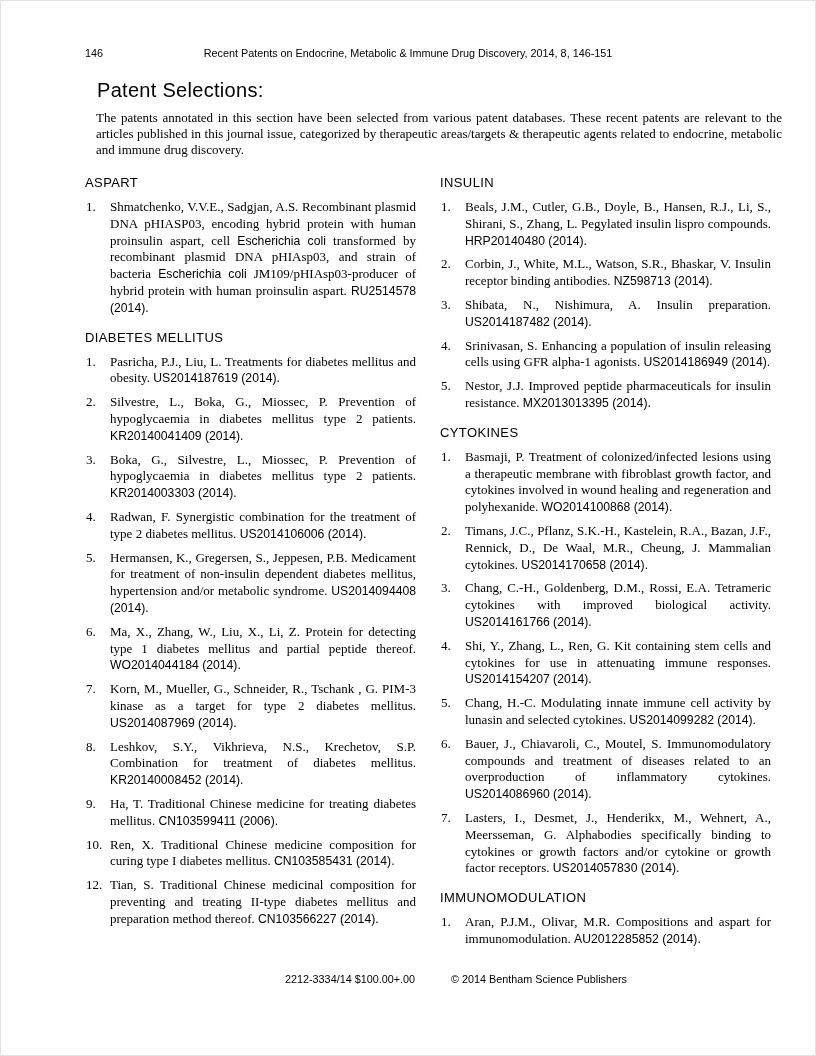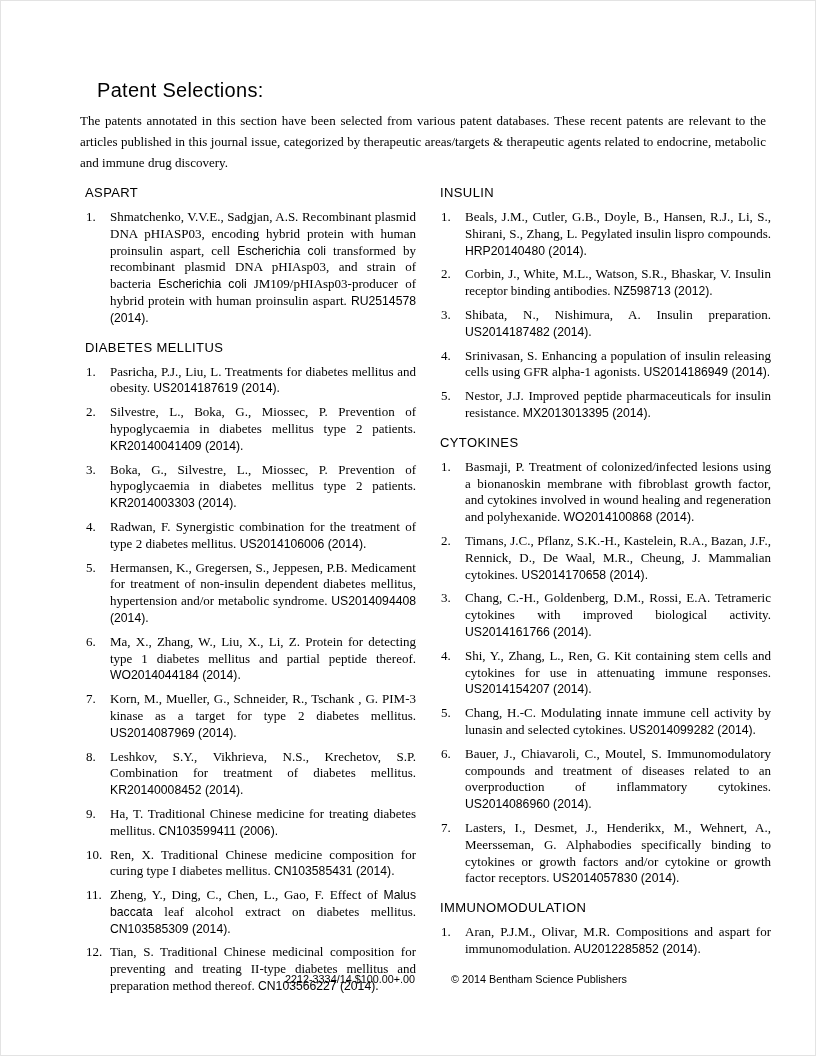--- a/index.html
+++ b/index.html
@@ -24,38 +24,38 @@
   .journal  { display: block; text-align: center; }
   .doc-title {
     position: absolute;
     top: 67px; left: 85px; margin: 12px;
     font-family: "Liberation Sans", sans-serif;
     font-size: 20px; font-weight: 400;
     letter-spacing: 0.3px;
   }
   .intro {
     position: absolute;
-    top: 110px; left: 80px; width: 686px; margin: 0;
-    font-size: 13px; line-height: 21px;
+    top: 110px; left: 96px; width: 686px; margin: 0;
+    font-size: 13px; line-height: 16px;
     text-align: justify;
   }
   .columns {
     position: absolute;
     top: 167px; left: 85px; width: 686px;
     display: flex; gap: 24px;
     align-items: flex-start;
   }
   .col { width: 331px; }
   .section-heading {
     font-family: "Liberation Sans", sans-serif;
     font-size: 13px; font-weight: 400;
     letter-spacing: 0.4px;
     margin: 13px 0 9px 0;
   }
-  .col > .section-heading:first-child { margin-top: 18px; }
+  .col > .section-heading:first-child { margin-top: 8px; }
   .ref {
     position: relative;
     padding-left: 25px;
     margin-bottom: 7px;
     font-size: 13px;
     line-height: 16.8px;
     text-align: justify;
   }
   .ref-num { position: absolute; left: 1px; top: 0; }
   .seg-sans {
@@ -69,20 +69,24 @@
     font-family: "Liberation Sans", sans-serif;
     font-size: 10.8px;
     white-space: nowrap;
   }
 </style>
 </head>
 <body>
 
 <div class="page">
 
+  <header class="running-head">
+    <span class="page-num">146</span>
+    <span class="journal">Recent Patents on Endocrine, Metabolic &amp; Immune Drug Discovery, 2014, 8, 146-151</span>
+  </header>
 
   <h1 class="doc-title">Patent Selections:</h1>
 
   <p class="intro">The patents annotated in this section have been selected from various patent databases. These recent patents are relevant to the articles published in this journal issue, categorized by therapeutic areas/targets &amp; therapeutic agents related to endocrine, metabolic and immune drug discovery.</p>
 
   <main class="columns">
     <div class="col">
         <div class="section-heading">ASPART</div>
         <div>
           <div class="ref"><span class="ref-num">1.</span><span class="seg-serif">Shmatchenko, V.V.E., Sadgjan, A.S. Recombinant plasmid DNA pHIASP03, encoding hybrid protein with human proinsulin aspart, cell </span><span class="seg-sans">Escherichia coli</span><span class="seg-serif"> transformed by recombinant plasmid DNA pHIAsp03, and strain of bacteria </span><span class="seg-sans">Escherichia coli</span><span class="seg-serif"> JM109/pHIAsp03-producer of hybrid protein with human proinsulin aspart. </span><span class="seg-sans">RU2514578 (2014).</span></div>
@@ -92,36 +96,35 @@
           <div class="ref"><span class="ref-num">1.</span><span class="seg-serif">Pasricha, P.J., Liu, L. Treatments for diabetes mellitus and obesity. </span><span class="seg-sans">US2014187619 (2014).</span></div>
           <div class="ref"><span class="ref-num">2.</span><span class="seg-serif">Silvestre, L., Boka, G., Miossec, P. Prevention of hypoglycaemia in diabetes mellitus type 2 patients. </span><span class="seg-sans">KR20140041409 (2014).</span></div>
           <div class="ref"><span class="ref-num">3.</span><span class="seg-serif">Boka, G., Silvestre, L., Miossec, P. Prevention of hypoglycaemia in diabetes mellitus type 2 patients. </span><span class="seg-sans">KR2014003303 (2014).</span></div>
           <div class="ref"><span class="ref-num">4.</span><span class="seg-serif">Radwan, F. Synergistic combination for the treatment of type 2 diabetes mellitus. </span><span class="seg-sans">US2014106006 (2014).</span></div>
           <div class="ref"><span class="ref-num">5.</span><span class="seg-serif">Hermansen, K., Gregersen, S., Jeppesen, P.B. Medicament for treatment of non-insulin dependent diabetes mellitus, hypertension and/or metabolic syndrome. </span><span class="seg-sans">US2014094408 (2014).</span></div>
           <div class="ref"><span class="ref-num">6.</span><span class="seg-serif">Ma, X., Zhang, W., Liu, X., Li, Z. Protein for detecting type 1 diabetes mellitus and partial peptide thereof. </span><span class="seg-sans">WO2014044184 (2014).</span></div>
           <div class="ref"><span class="ref-num">7.</span><span class="seg-serif">Korn, M., Mueller, G., Schneider, R., Tschank , G. PIM-3 kinase as a target for type 2 diabetes mellitus. </span><span class="seg-sans">US2014087969 (2014).</span></div>
           <div class="ref"><span class="ref-num">8.</span><span class="seg-serif">Leshkov, S.Y., Vikhrieva, N.S., Krechetov, S.P. Combination for treatment of diabetes mellitus. </span><span class="seg-sans">KR20140008452 (2014).</span></div>
           <div class="ref"><span class="ref-num">9.</span><span class="seg-serif">Ha, T. Traditional Chinese medicine for treating diabetes mellitus. </span><span class="seg-sans">CN103599411 (2006).</span></div>
           <div class="ref"><span class="ref-num">10.</span><span class="seg-serif">Ren, X. Traditional Chinese medicine composition for curing type I diabetes mellitus. </span><span class="seg-sans">CN103585431 (2014).</span></div>
-          <div class="ref"><span class="ref-num">11.</span><span class="seg-serif">Zheng, Y., Ding, C., Chen, L., Gao, F. Effect of </span><span class="seg-sans">Malus baccata</span><span class="seg-serif"> leaf alcohol extract on diabetes mellitus. </span><span class="seg-sans">CN103585309 (2014).</span></div>
           <div class="ref"><span class="ref-num">12.</span><span class="seg-serif">Tian, S. Traditional Chinese medicinal composition for preventing and treating II-type diabetes mellitus and preparation method thereof. </span><span class="seg-sans">CN103566227 (2014).</span></div>
         </div>
       </div>
     <div class="col">
         <div class="section-heading">INSULIN</div>
         <div>
           <div class="ref"><span class="ref-num">1.</span><span class="seg-serif">Beals, J.M., Cutler, G.B., Doyle, B., Hansen, R.J., Li, S., Shirani, S., Zhang, L. Pegylated insulin lispro compounds. </span><span class="seg-sans">HRP20140480 (2014).</span></div>
-          <div class="ref"><span class="ref-num">2.</span><span class="seg-serif">Corbin, J., White, M.L., Watson, S.R., Bhaskar, V. Insulin receptor binding antibodies. </span><span class="seg-sans">NZ598713 (2012).</span></div>
+          <div class="ref"><span class="ref-num">2.</span><span class="seg-serif">Corbin, J., White, M.L., Watson, S.R., Bhaskar, V. Insulin receptor binding antibodies. </span><span class="seg-sans">NZ598713 (2014).</span></div>
           <div class="ref"><span class="ref-num">3.</span><span class="seg-serif">Shibata, N., Nishimura, A. Insulin preparation. </span><span class="seg-sans">US2014187482 (2014).</span></div>
           <div class="ref"><span class="ref-num">4.</span><span class="seg-serif">Srinivasan, S. Enhancing a population of insulin releasing cells using GFR alpha-1 agonists. </span><span class="seg-sans">US2014186949 (2014).</span></div>
           <div class="ref"><span class="ref-num">5.</span><span class="seg-serif">Nestor, J.J. Improved peptide pharmaceuticals for insulin resistance. </span><span class="seg-sans">MX2013013395 (2014).</span></div>
         </div>
         <div class="section-heading">CYTOKINES</div>
         <div>
-          <div class="ref"><span class="ref-num">1.</span><span class="seg-serif">Basmaji, P. Treatment of colonized/infected lesions using a bionanoskin membrane with fibroblast growth factor, and cytokines involved in wound healing and regeneration and polyhexanide. </span><span class="seg-sans">WO2014100868 (2014).</span></div>
+          <div class="ref"><span class="ref-num">1.</span><span class="seg-serif">Basmaji, P. Treatment of colonized/infected lesions using a therapeutic membrane with fibroblast growth factor, and cytokines involved in wound healing and regeneration and polyhexanide. </span><span class="seg-sans">WO2014100868 (2014).</span></div>
           <div class="ref"><span class="ref-num">2.</span><span class="seg-serif">Timans, J.C., Pflanz, S.K.-H., Kastelein, R.A., Bazan, J.F., Rennick, D., De Waal, M.R., Cheung, J. Mammalian cytokines. </span><span class="seg-sans">US2014170658 (2014).</span></div>
           <div class="ref"><span class="ref-num">3.</span><span class="seg-serif">Chang, C.-H., Goldenberg, D.M., Rossi, E.A. Tetrameric cytokines with improved biological activity. </span><span class="seg-sans">US2014161766 (2014).</span></div>
           <div class="ref"><span class="ref-num">4.</span><span class="seg-serif">Shi, Y., Zhang, L., Ren, G. Kit containing stem cells and cytokines for use in attenuating immune responses. </span><span class="seg-sans">US2014154207 (2014).</span></div>
           <div class="ref"><span class="ref-num">5.</span><span class="seg-serif">Chang, H.-C. Modulating innate immune cell activity by lunasin and selected cytokines. </span><span class="seg-sans">US2014099282 (2014).</span></div>
           <div class="ref"><span class="ref-num">6.</span><span class="seg-serif">Bauer, J., Chiavaroli, C., Moutel, S. Immunomodulatory compounds and treatment of diseases related to an overproduction of inflammatory cytokines. </span><span class="seg-sans">US2014086960 (2014).</span></div>
           <div class="ref"><span class="ref-num">7.</span><span class="seg-serif">Lasters, I., Desmet, J., Henderikx, M., Wehnert, A., Meersseman, G. Alphabodies specifically binding to cytokines or growth factors and/or cytokine or growth factor receptors. </span><span class="seg-sans">US2014057830 (2014).</span></div>
         </div>
         <div class="section-heading">IMMUNOMODULATION</div>
         <div>
           <div class="ref"><span class="ref-num">1.</span><span class="seg-serif">Aran, P.J.M., Olivar, M.R. Compositions and aspart for immunomodulation. </span><span class="seg-sans">AU2012285852 (2014).</span></div>

